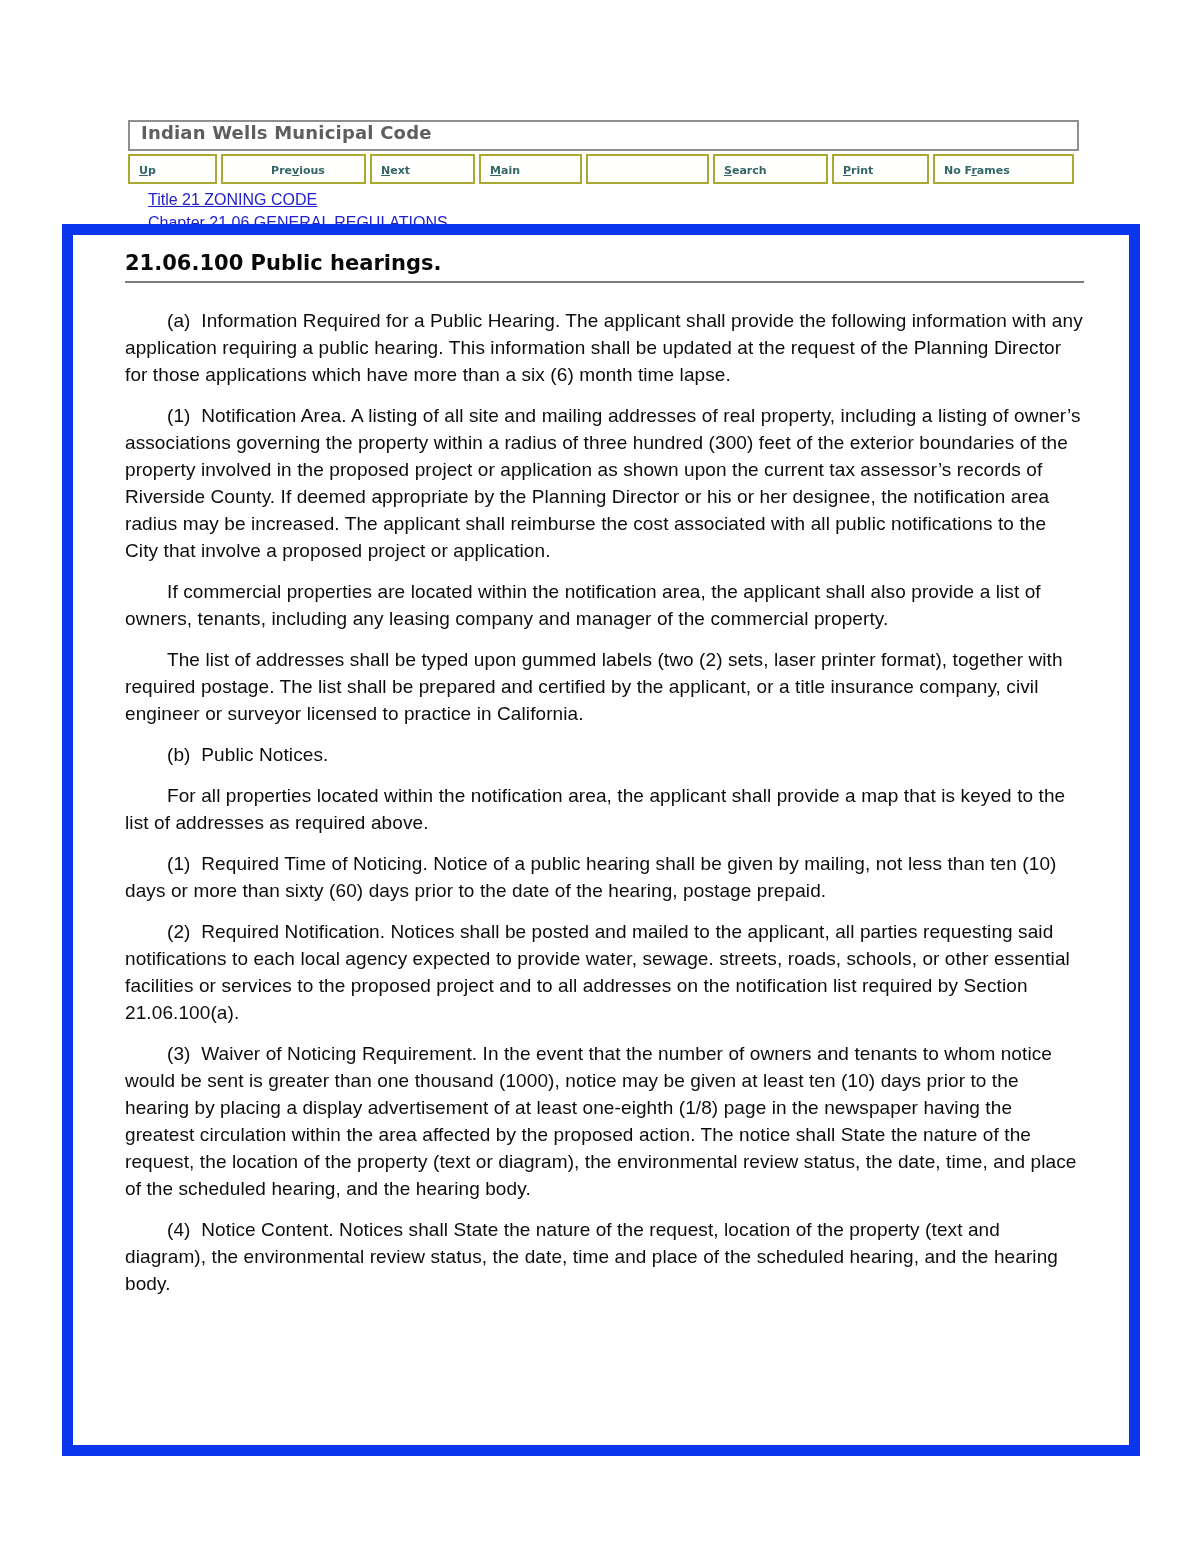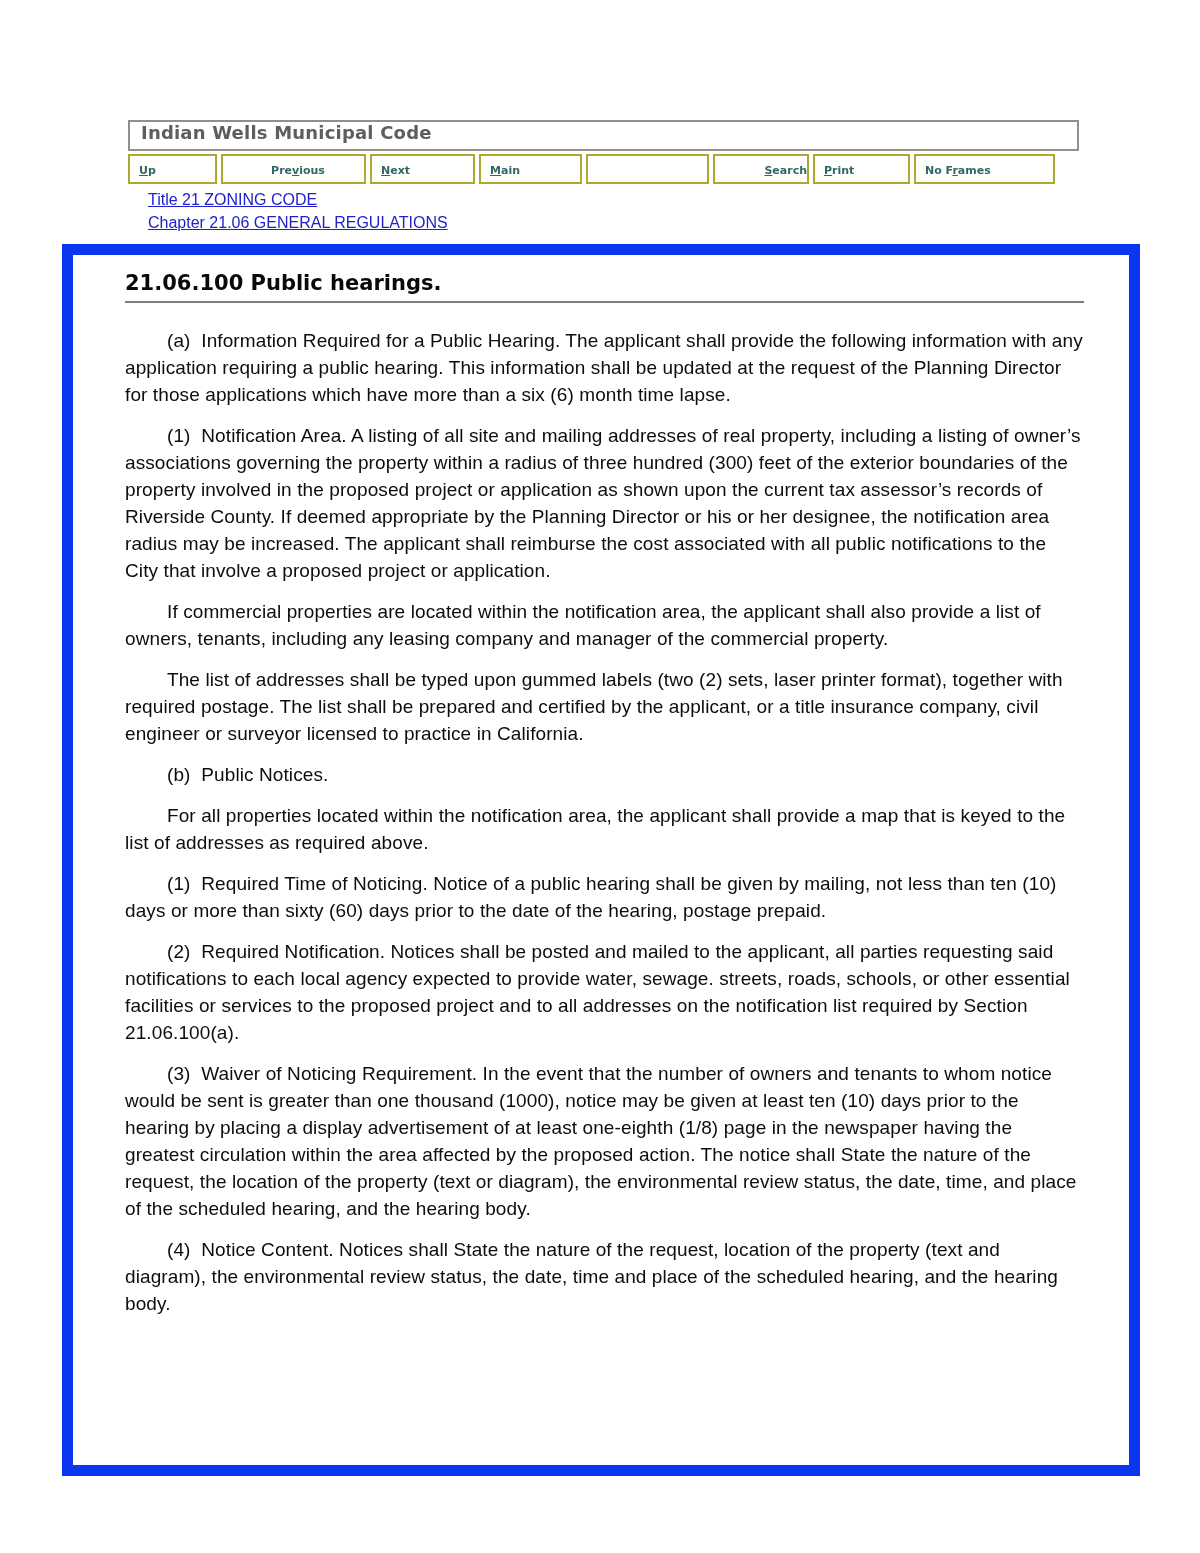--- a/index.html
+++ b/index.html
@@ -53,21 +53,21 @@
   .tb-field {
     cursor: text;
     padding: 0 6px;
   }
   .tb-btn .ak { text-decoration: underline; }
   .w-up { width: 89px; }
   .w-prev { width: 145px; text-align: center; }
   .w-next { width: 105px; }
   .w-main { width: 103px; }
   .w-field { width: 123px; }
-  .w-search { width: 96px; text-align: right; }
+  .w-search { width: 115px; }
   .w-print { width: 97px; }
   .w-nofr { width: 141px; }
 
   .breadcrumbs {
     margin-top: 4px;
     padding-left: 20px;
   }
   .breadcrumbs a {
     display: block;
     font-size: 16px;
@@ -75,21 +75,21 @@
     color: #2121cc;
     text-decoration: underline;
     width: max-content;
     cursor: pointer;
   }
   .breadcrumbs a.crumb-2 { }
 
   
   .content-frame {
     position: absolute;
-    left: 62px; top: 244px;
+    left: 62px; top: 224px;
     width: 1078px;
     height: 1232px;
     border: 11px solid #0b36f0;
     background: #ffffff;
     padding: 16px 45px 30px 52px;
     overflow: hidden;
   }
   .section-heading {
     font-family: "DejaVu Sans", sans-serif;
     font-weight: bold;

